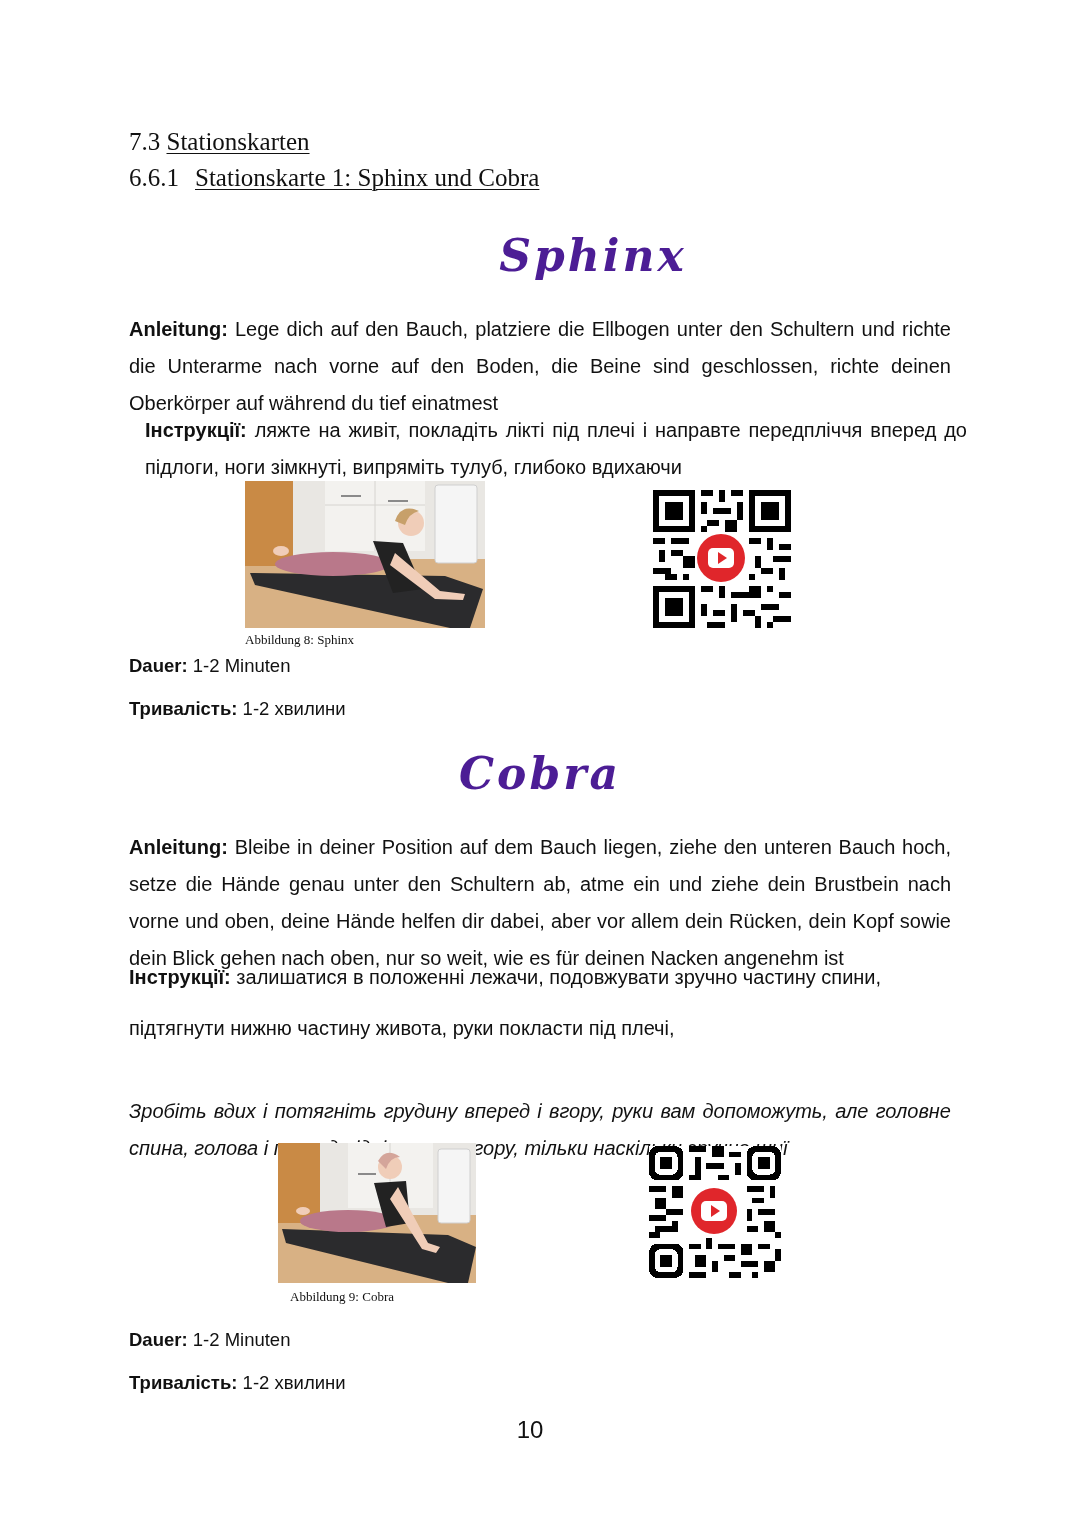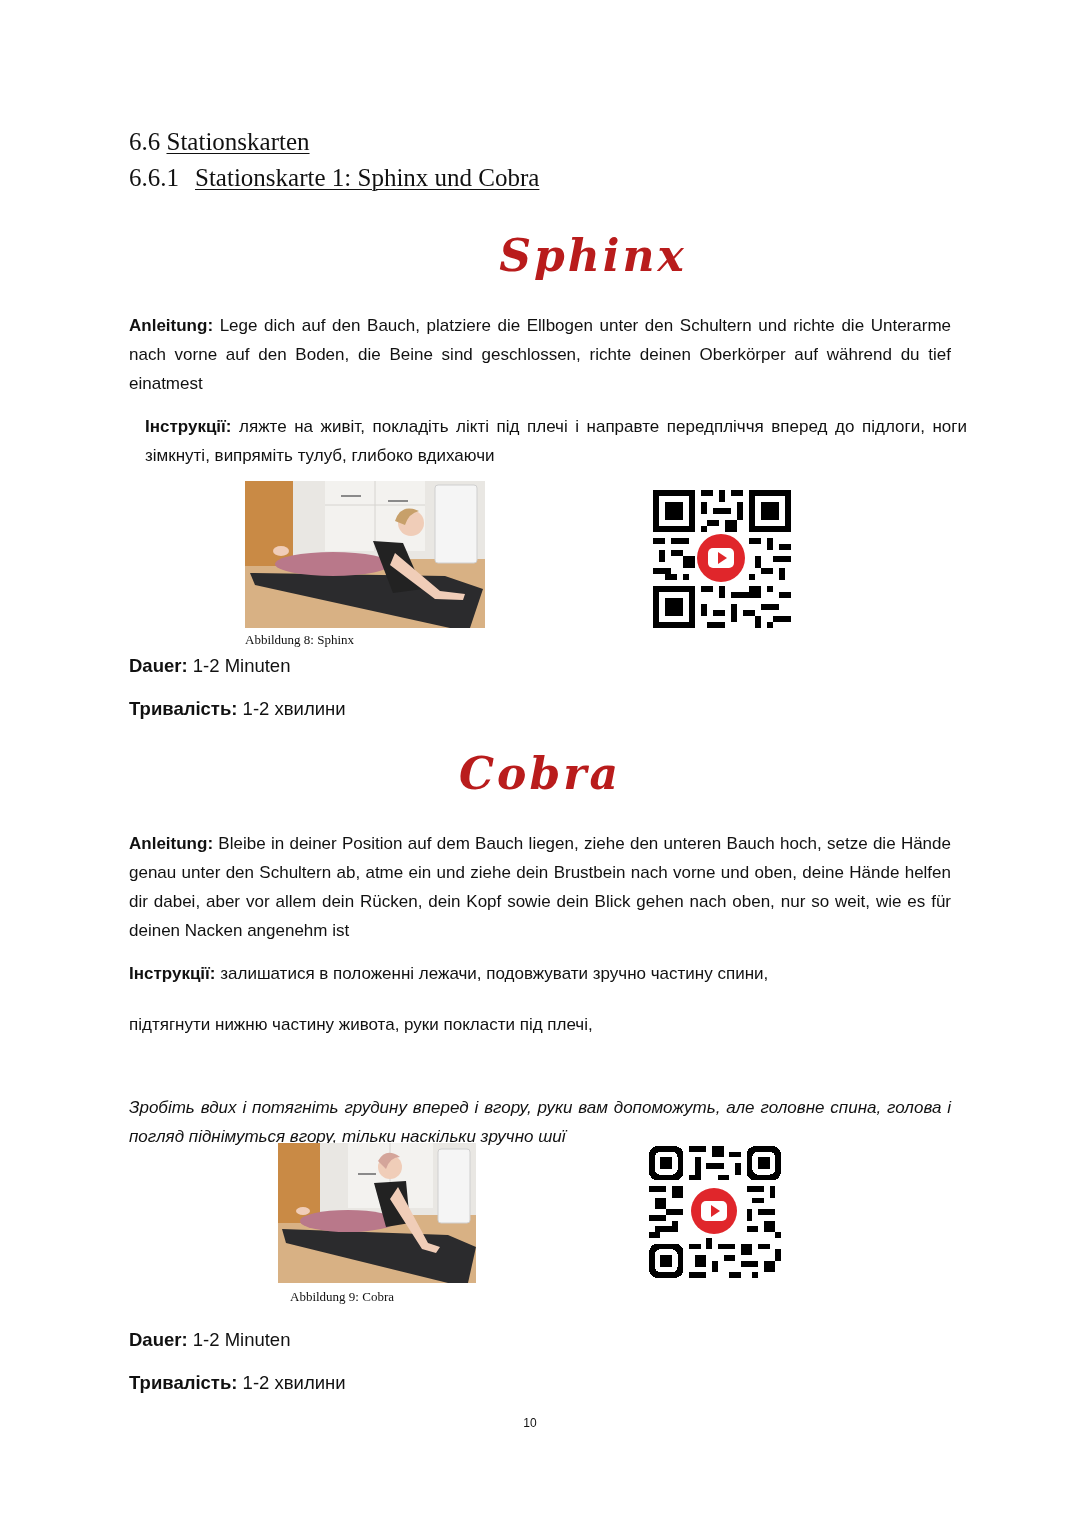--- a/index.html
+++ b/index.html
@@ -9,39 +9,39 @@
     .abs { position: absolute; }
 
     .h2 { left: 129px; top: 128px; font-size: 25px; }
     .h3 { left: 129px; top: 164px; font-size: 25px; }
     .h3 .num { display: inline-block; width: 66px; }
     .u { text-decoration: underline; text-underline-offset: 3px; text-decoration-thickness: 1px; }
 
     .fancy {
       font-family: "DejaVu Serif", serif; font-weight: bold; font-size: 44px;
       letter-spacing: 3px; left: 0; width: 1080px; text-align: center;
-      font-style: italic; color: #b91c1c;
+      font-style: italic; color: #4c1d95;
     }
     .fancy.sphinx { top: 230px; padding-left: 106px; box-sizing: border-box; }
     .fancy.cobra { top: 748px; box-sizing: border-box; }
 
-    .para { left: 129px; width: 822px; font-size: 17px; line-height: 29px; text-align: justify; }
+    .para { left: 129px; width: 822px; font-size: 20px; line-height: 37px; text-align: justify; }
     .para b { font-weight: bold; }
 
     .photo { overflow: hidden; background: #d9c4a6; }
     .caption { font-size: 13px; }
 
     .qr { background: #fff; }
-    .page-num { left: 0; width: 1060px; text-align: center; top: 1416px; font-size: 12px; }
+    .page-num { left: 0; width: 1060px; text-align: center; top: 1416px; font-size: 24px; }
   </style>
 </head>
 <body>
 
 <div class="abs serif h2">
-  <span>6.6</span>
+  <span>7.3</span>
   <span class="u">Stationskarten</span>
 </div>
 <div class="abs serif h3">
   <span class="num">6.6.1</span><span class="u">Stationskarte 1: Sphinx und Cobra</span>
 </div>
 
 <div class="abs fancy sphinx">Sphinx</div>
 
 <div class="abs sans para" style="top:311px;">
   <b>Anleitung:</b><span> Lege dich auf den Bauch, platziere die Ellbogen unter den Schultern und richte die Unterarme nach vorne auf den Boden, die Beine sind geschlossen, richte deinen Oberkörper auf während du tief einatmest</span>

